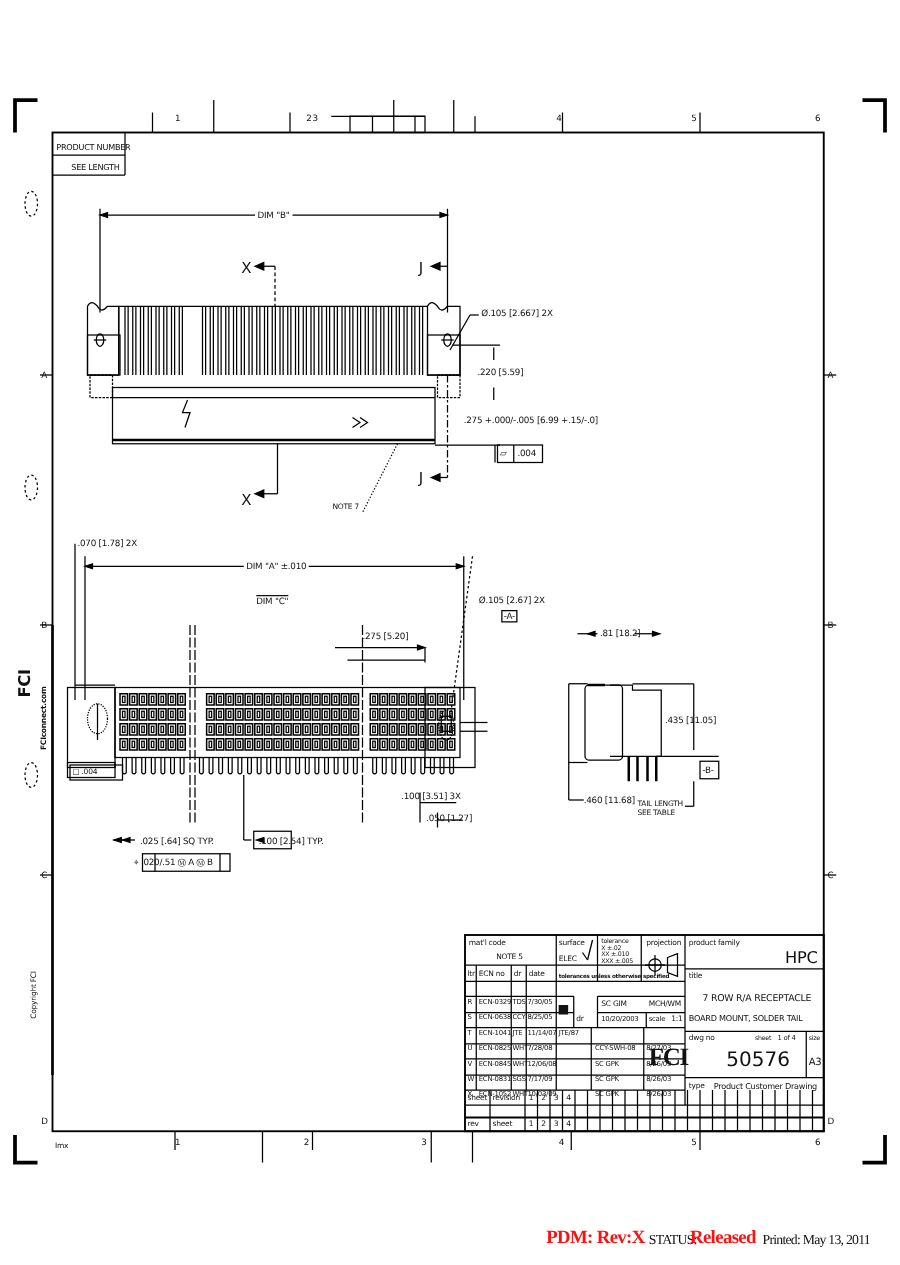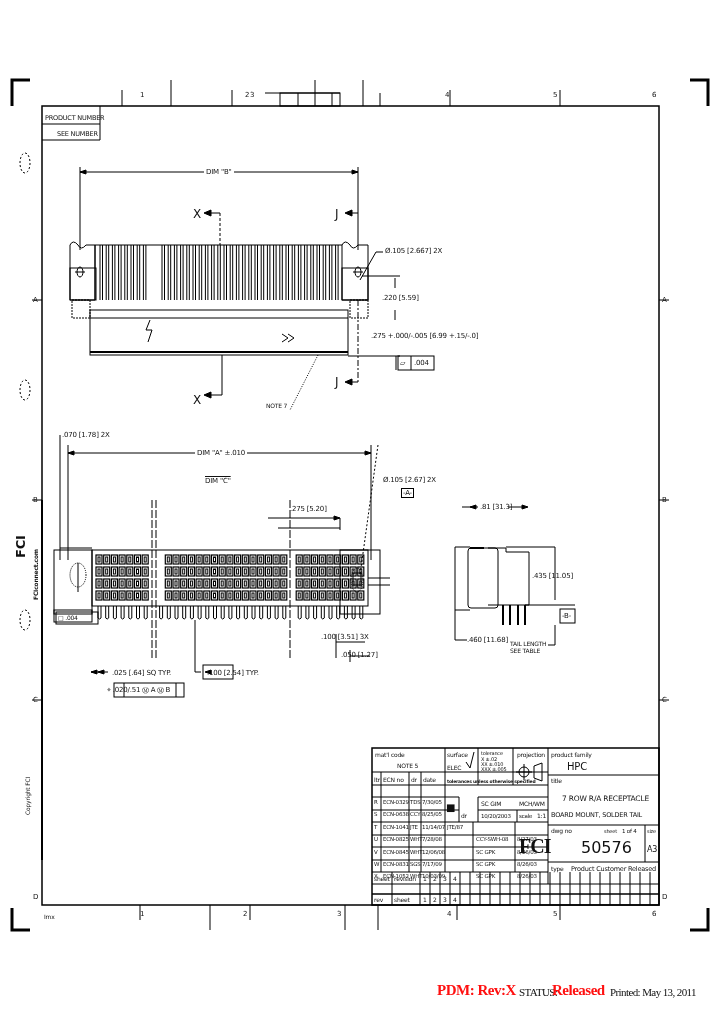--- a/index.html
+++ b/index.html
@@ -632,21 +632,21 @@
 
 <div class="t" style="left:140px;top:910px">1</div>
 <div class="t" style="left:243px;top:910px">2</div>
 <div class="t" style="left:337px;top:910px">3</div>
 <div class="t" style="left:447px;top:910px">4</div>
 <div class="t" style="left:553px;top:910px">5</div>
 <div class="t" style="left:652px;top:910px">6</div>
 <div class="t" style="left:44px;top:913px;font-size:6px">Imx</div>
 
 <div class="t" style="left:45px;top:114px;font-size:6.5px">PRODUCT NUMBER</div>
-<div class="t" style="left:57px;top:130px;font-size:6.5px">SEE NUMBER</div>
+<div class="t" style="left:57px;top:130px;font-size:6.5px">SEE LENGTH</div>
 
 <div class="t" style="left:204px;top:168px;background:#fff;padding:0 2px">DIM "B"</div>
 <div class="t" style="left:193px;top:208px;font-size:12px;line-height:12px">X</div>
 <div class="t" style="left:335px;top:208px;font-size:12px;line-height:12px">J</div>
 <div class="t" style="left:385px;top:247px">Ø.105 [2.667] 2X</div>
 <div class="t" style="left:382px;top:294px">.220 [5.59]</div>
 <div class="t" style="left:371px;top:332px">.275 +.000/-.005 [6.99 +.15/-.0]</div>
 <div class="t" style="left:400px;top:359px">▱</div>
 <div class="t" style="left:414px;top:359px">.004</div>
 <div class="t" style="left:193px;top:394px;font-size:12px;line-height:12px">X</div>
@@ -659,21 +659,21 @@
 <div class="t" style="left:383px;top:476px">Ø.105 [2.67] 2X</div>
 <div class="t" style="left:401px;top:488px;border:1px solid #000;padding:0 1px">-A-</div>
 <div class="t" style="left:290px;top:505px">.275 [5.20]</div>
 <div class="t" style="left:58px;top:614px;font-size:6px">□ .004</div>
 <div class="t" style="left:321px;top:633px">.100 [3.51] 3X</div>
 <div class="t" style="left:341px;top:651px">.050 [1.27]</div>
 <div class="t" style="left:112px;top:669px">.025 [.64] SQ TYP.</div>
 <div class="t" style="left:207px;top:669px">.100 [2.54] TYP.</div>
 <div class="t" style="left:107px;top:686px">⌖ .020/.51 Ⓜ A Ⓜ B</div>
 
-<div class="t" style="left:480px;top:503px">.81 [31.3]</div>
+<div class="t" style="left:480px;top:503px">.81 [18.2]</div>
 <div class="t" style="left:532px;top:572px">.435 [11.05]</div>
 <div class="t" style="left:467px;top:636px">.460 [11.68]</div>
 <div class="t" style="left:562px;top:612px">-B-</div>
 <div class="t" style="left:510px;top:640px;width:40px;white-space:normal;font-size:6px;line-height:7px">TAIL LENGTH SEE TABLE</div>
 
 <div class="t" style="left:375px;top:751px;font-size:6px">mat'l code</div>
 <div class="t" style="left:397px;top:762px;font-size:6px">NOTE 5</div>
 <div class="t" style="left:447px;top:751px;font-size:6px">surface</div>
 <div class="t" style="left:447px;top:764px;font-size:6px">ELEC</div>
 <div class="t" style="left:481px;top:751px;font-size:5px;line-height:5px">tolerance</div>
@@ -745,32 +745,32 @@
     <div class="t" style="left: 423px; top: 896px; font-size: 6px;">1</div>
     <div class="t" style="left: 433px; top: 875px; font-size: 6px;">2</div>
     <div class="t" style="left: 433px; top: 896px; font-size: 6px;">2</div>
     <div class="t" style="left: 443px; top: 875px; font-size: 6px;">3</div>
     <div class="t" style="left: 443px; top: 896px; font-size: 6px;">3</div>
     <div class="t" style="left: 453px; top: 875px; font-size: 6px;">4</div>
     <div class="t" style="left: 453px; top: 896px; font-size: 6px;">4</div>
   </div>
 
 <div class="t" style="left:551px;top:751px;font-size:6px">product family</div>
-<div class="t" style="left:567px;top:763px;font-size:10px">HPC</div>
+<div class="t" style="left:628px;top:763px;font-size:13px">HPC</div>
 <div class="t" style="left:551px;top:777px;font-size:6px">title</div>
 <div class="t" style="left:562px;top:795px;font-size:7.5px">7 ROW R/A RECEPTACLE</div>
 <div class="t" style="left:551px;top:811px;font-size:6.5px">BOARD MOUNT, SOLDER TAIL</div>
 <div class="t" style="left:551px;top:827px;font-size:6px">dwg no</div>
 <div class="t" style="left:604px;top:827px;font-size:5px">sheet</div>
 <div class="t" style="left:622px;top:827px;font-size:5.5px">1 of 4</div>
 <div class="t" style="left:647px;top:827px;font-size:5px">size</div>
 <div class="t" style="left:647px;top:845px;font-size:8px;line-height:9px">A3</div>
 <div class="t" style="left:581px;top:840px;font-size:16px;line-height:16px;letter-spacing:0">50576</div>
 <div class="t" style="left:551px;top:865px;font-size:6px">type</div>
-<div class="t" style="left:571px;top:865px;font-size:6.5px">Product Customer Released</div>
+<div class="t" style="left:571px;top:865px;font-size:6.5px">Product Customer Drawing</div>
 <div class="t" style="left:519px;top:835px;font-size:20px;line-height:22px;font-weight:bold;font-family:'Liberation Serif',serif;letter-spacing:-1px">FCI</div>
 
 <div class="t" style="left:14px;top:540px;font-size:13px;line-height:13px;font-weight:bold;transform:rotate(-90deg);transform-origin:left top;top:558px">FCI</div>
 <div class="t" style="left:32px;top:600px;font-size:6px;font-weight:bold;transform:rotate(-90deg);transform-origin:left top">FCIconnect.com</div>
 <div class="t" style="left:24px;top:815px;font-size:6px;transform:rotate(-90deg);transform-origin:left top">Copyright FCI</div>
 
 <div class="footer red" style="left:437px;top:982px">PDM: Rev:X</div>
 <div class="footer blk" style="left:519px;top:986px">STATUS:</div>
 <div class="footer red" style="left:552px;top:982px">Released</div>
 <div class="footer blk" style="left:610px;top:986px">Printed: May 13, 2011</div>

